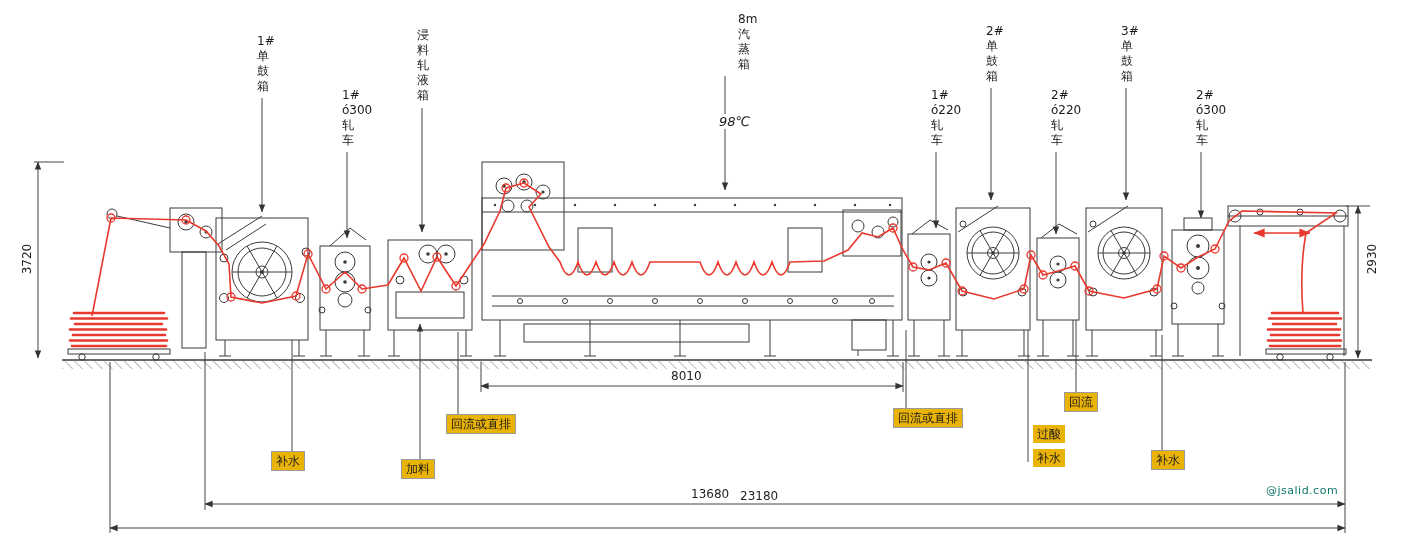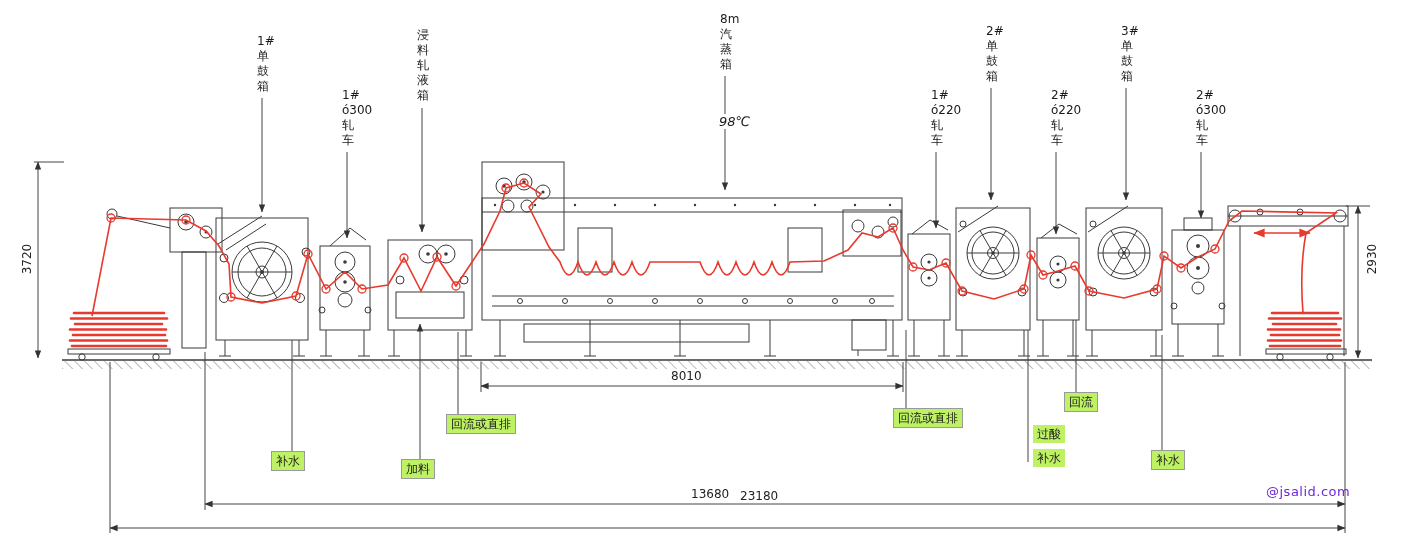--- a/index.html
+++ b/index.html
@@ -9,26 +9,26 @@
   
   .s  {stroke:#3a3a3a;fill:none;stroke-width:1;}
   .s2 {stroke:#3a3a3a;fill:none;stroke-width:1.4;}
   .dot{fill:#3a3a3a;stroke:none;}
   .r  {stroke:#e8392e;fill:none;stroke-width:1.6;}
   .rr {stroke:#e8392e;fill:none;stroke-width:1.3;}
   .rt {stroke:#e8392e;fill:none;stroke-width:2.6;stroke-linecap:round;}
   .dim{stroke:#444;fill:none;stroke-width:1;}
   
   .vlabel{position:absolute;font-size:12px;line-height:15px;white-space:pre-line;background:#fff;padding:0 1px;}
-  .blabel{position:absolute;font-size:12px;line-height:16px;white-space:nowrap;background:#bef264;padding:1px 4px;}
+  .blabel{position:absolute;font-size:12px;line-height:16px;white-space:nowrap;background:#eab308;padding:1px 4px;}
   .boxed{border:1px solid #9a9a9a;}
   .temp{position:absolute;font-size:13px;background:#fff;padding:0 2px;font-style:italic;}
   .dimtext{position:absolute;font-size:12px;color:#222;background:#fff;padding:0 3px;white-space:nowrap;}
   .vdim{transform:rotate(-90deg);transform-origin:center;text-align:center;}
-  .watermark{position:absolute;font-size:13px;color:#6d28d9;letter-spacing:.5px;}
+  .watermark{position:absolute;font-size:11px;color:#0f766e;letter-spacing:.5px;}
 </style>
 </head>
 <body>
 
 <div class="canvas">
 
 <svg class="draw" width="1418" height="556" viewBox="0 0 1418 556">
   <defs>
     <marker id="ah" viewBox="0 0 10 10" refX="9.5" refY="5" markerWidth="8" markerHeight="8" orient="auto-start-reverse">
       <path d="M0,1 L10,5 L0,9 Z" fill="#333"></path>
@@ -367,21 +367,21 @@
 箱</div>
 <div class="vlabel" style="left:341px;top:88px">1#
 ó300
 轧
 车</div>
 <div class="vlabel" style="left:416px;top:28px">浸
 料
 轧
 液
 箱</div>
-<div class="vlabel" style="left:719px;top:12px">8m
+<div class="vlabel" style="left:737px;top:12px">8m
 汽
 蒸
 箱</div>
 <div class="vlabel" style="left:930px;top:88px">1#
 ó220
 轧
 车</div>
 <div class="vlabel" style="left:985px;top:24px">2#
 单
 鼓

